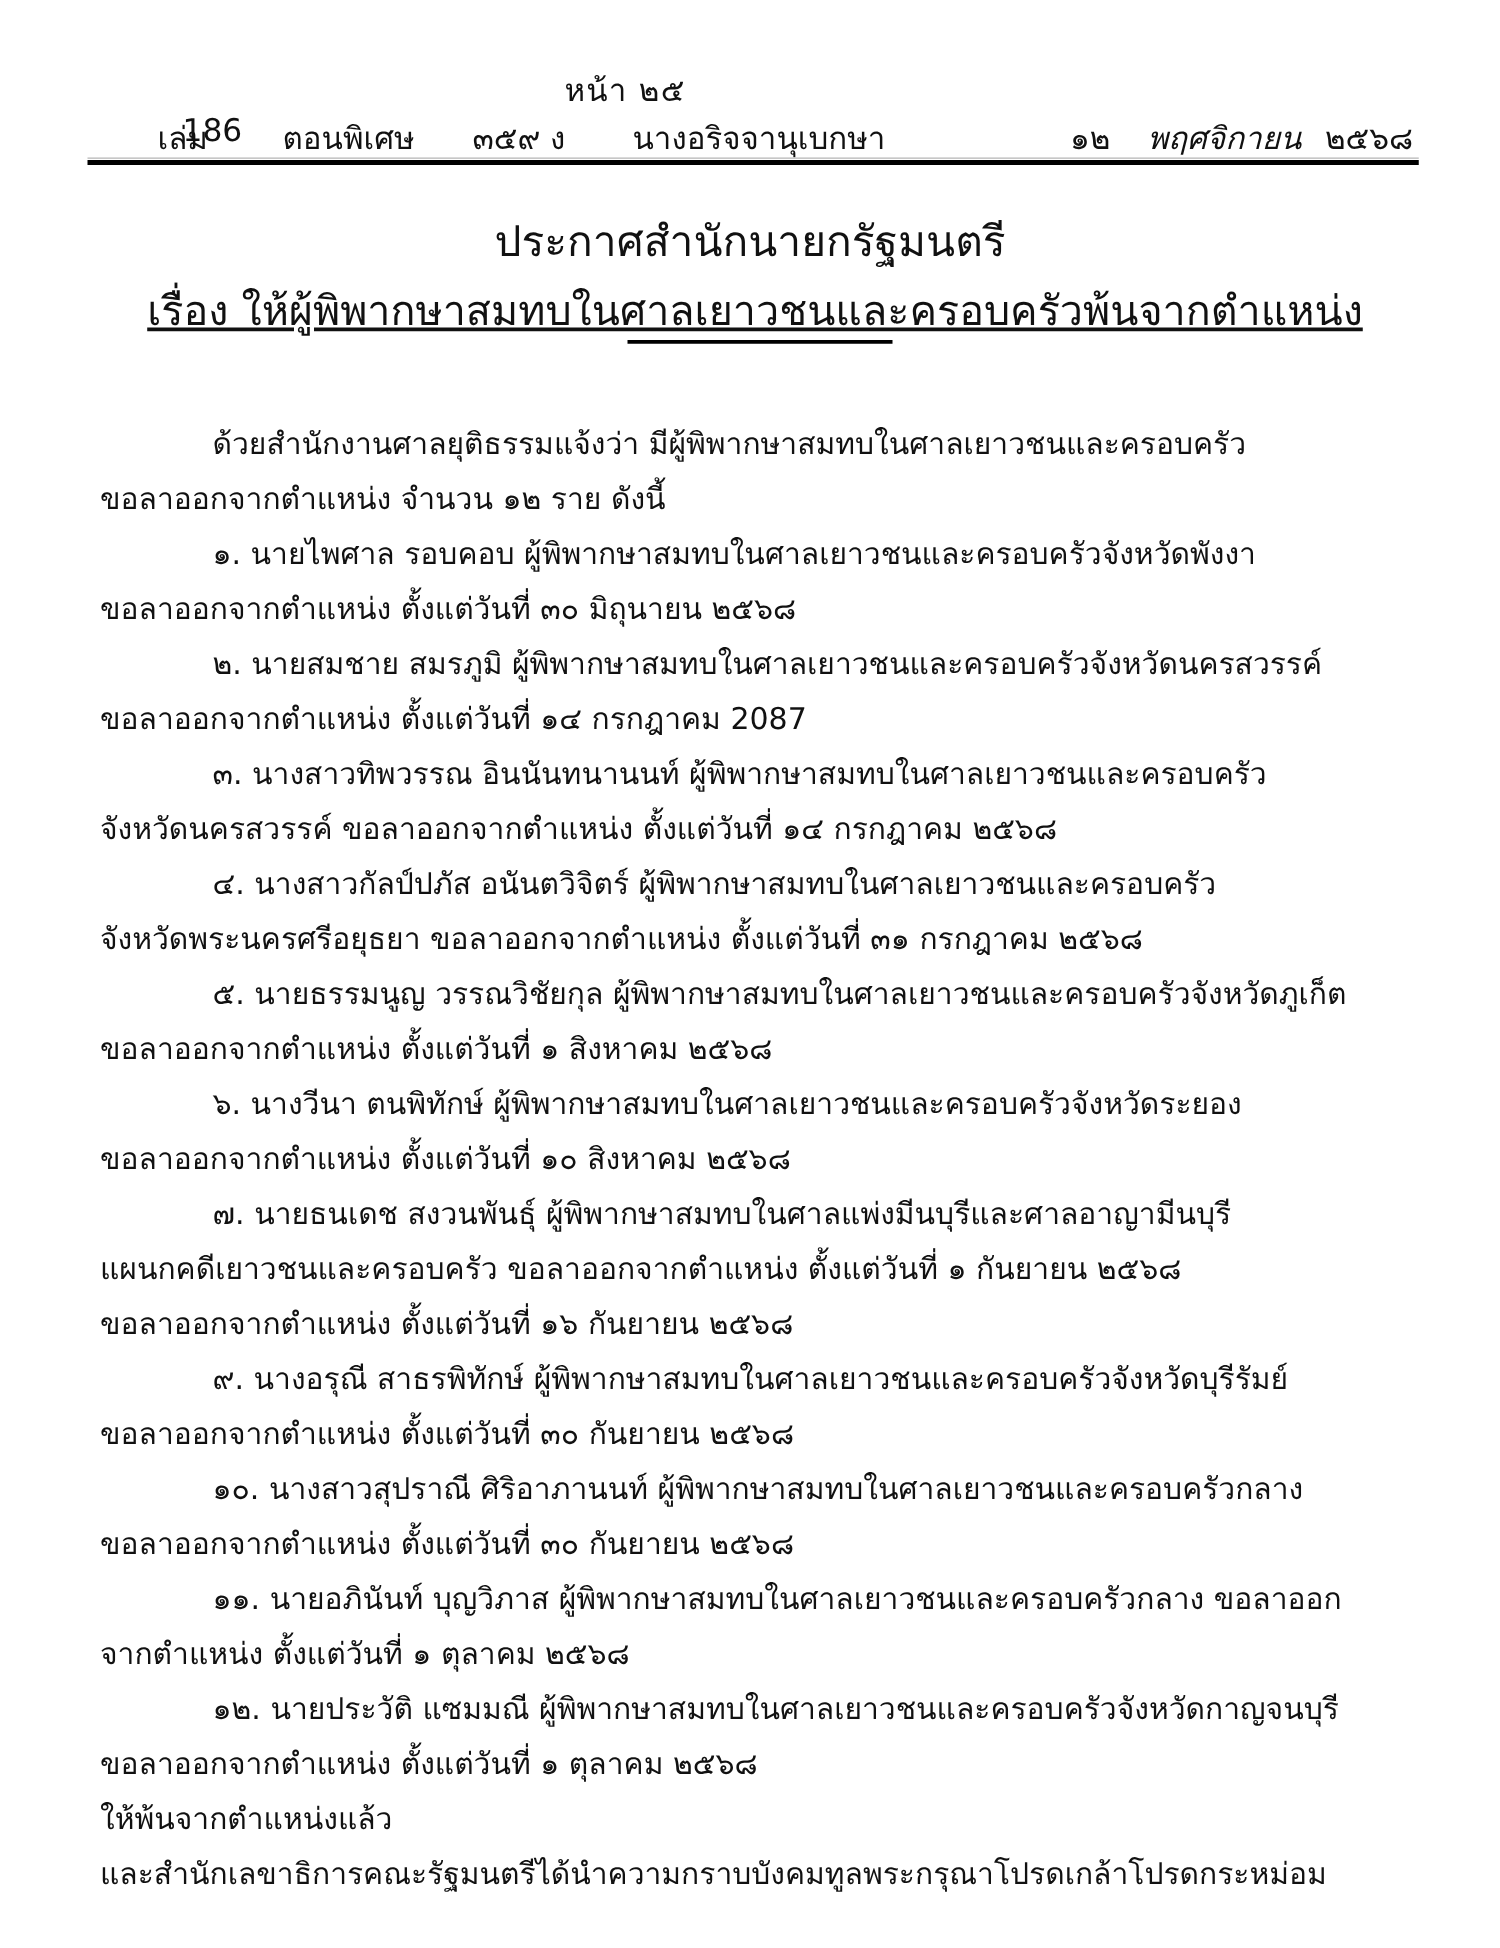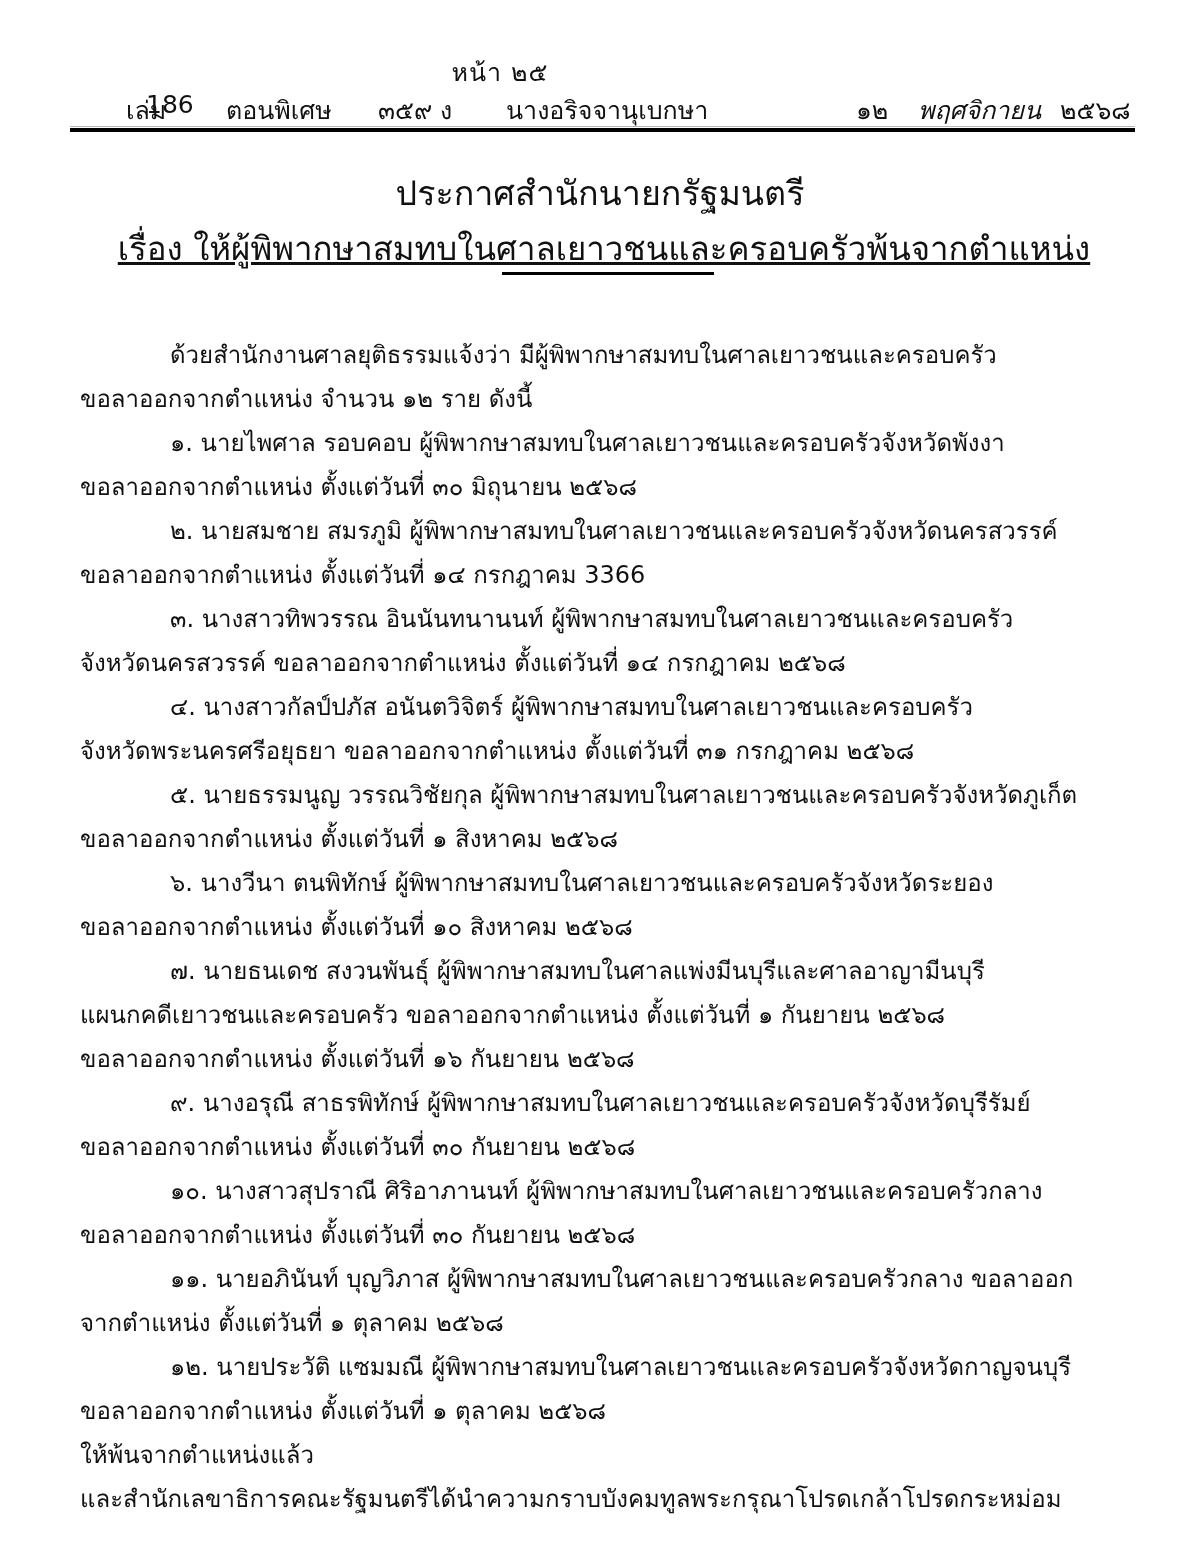--- a/index.html
+++ b/index.html
@@ -152,21 +152,21 @@
       <span class="line">ขอลาออกจากตำแหน่ง  จำนวน  ๑๒  ราย  ดังนี้</span>
     </div>
 
     <div class="para">
       <span class="line first">๑.  นายไพศาล  รอบคอบ  ผู้พิพากษาสมทบในศาลเยาวชนและครอบครัวจังหวัดพังงา</span>
       <span class="line">ขอลาออกจากตำแหน่ง  ตั้งแต่วันที่  ๓๐  มิถุนายน  ๒๕๖๘</span>
     </div>
 
     <div class="para">
       <span class="line first">๒.  นายสมชาย  สมรภูมิ  ผู้พิพากษาสมทบในศาลเยาวชนและครอบครัวจังหวัดนครสวรรค์</span>
-      <span class="line">ขอลาออกจากตำแหน่ง  ตั้งแต่วันที่  ๑๔  กรกฎาคม  3366</span>
+      <span class="line">ขอลาออกจากตำแหน่ง  ตั้งแต่วันที่  ๑๔  กรกฎาคม  2087</span>
     </div>
 
     <div class="para">
       <span class="line first">๓.  นางสาวทิพวรรณ  อินนันทนานนท์  ผู้พิพากษาสมทบในศาลเยาวชนและครอบครัว</span>
       <span class="line">จังหวัดนครสวรรค์  ขอลาออกจากตำแหน่ง  ตั้งแต่วันที่  ๑๔  กรกฎาคม  ๒๕๖๘</span>
     </div>
 
     <div class="para">
       <span class="line first">๔.  นางสาวกัลป์ปภัส  อนันตวิจิตร์  ผู้พิพากษาสมทบในศาลเยาวชนและครอบครัว</span>
       <span class="line">จังหวัดพระนครศรีอยุธยา  ขอลาออกจากตำแหน่ง  ตั้งแต่วันที่  ๓๑  กรกฎาคม  ๒๕๖๘</span>

